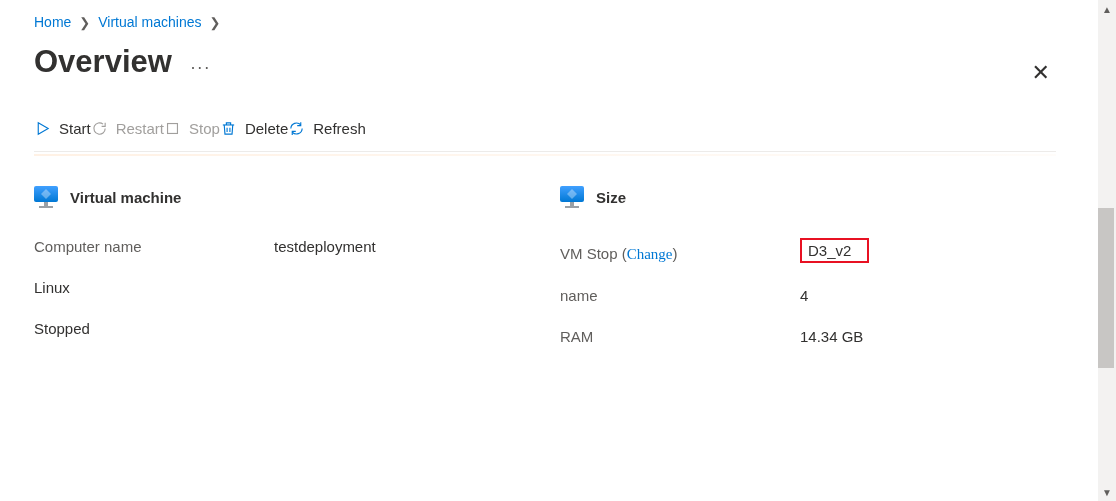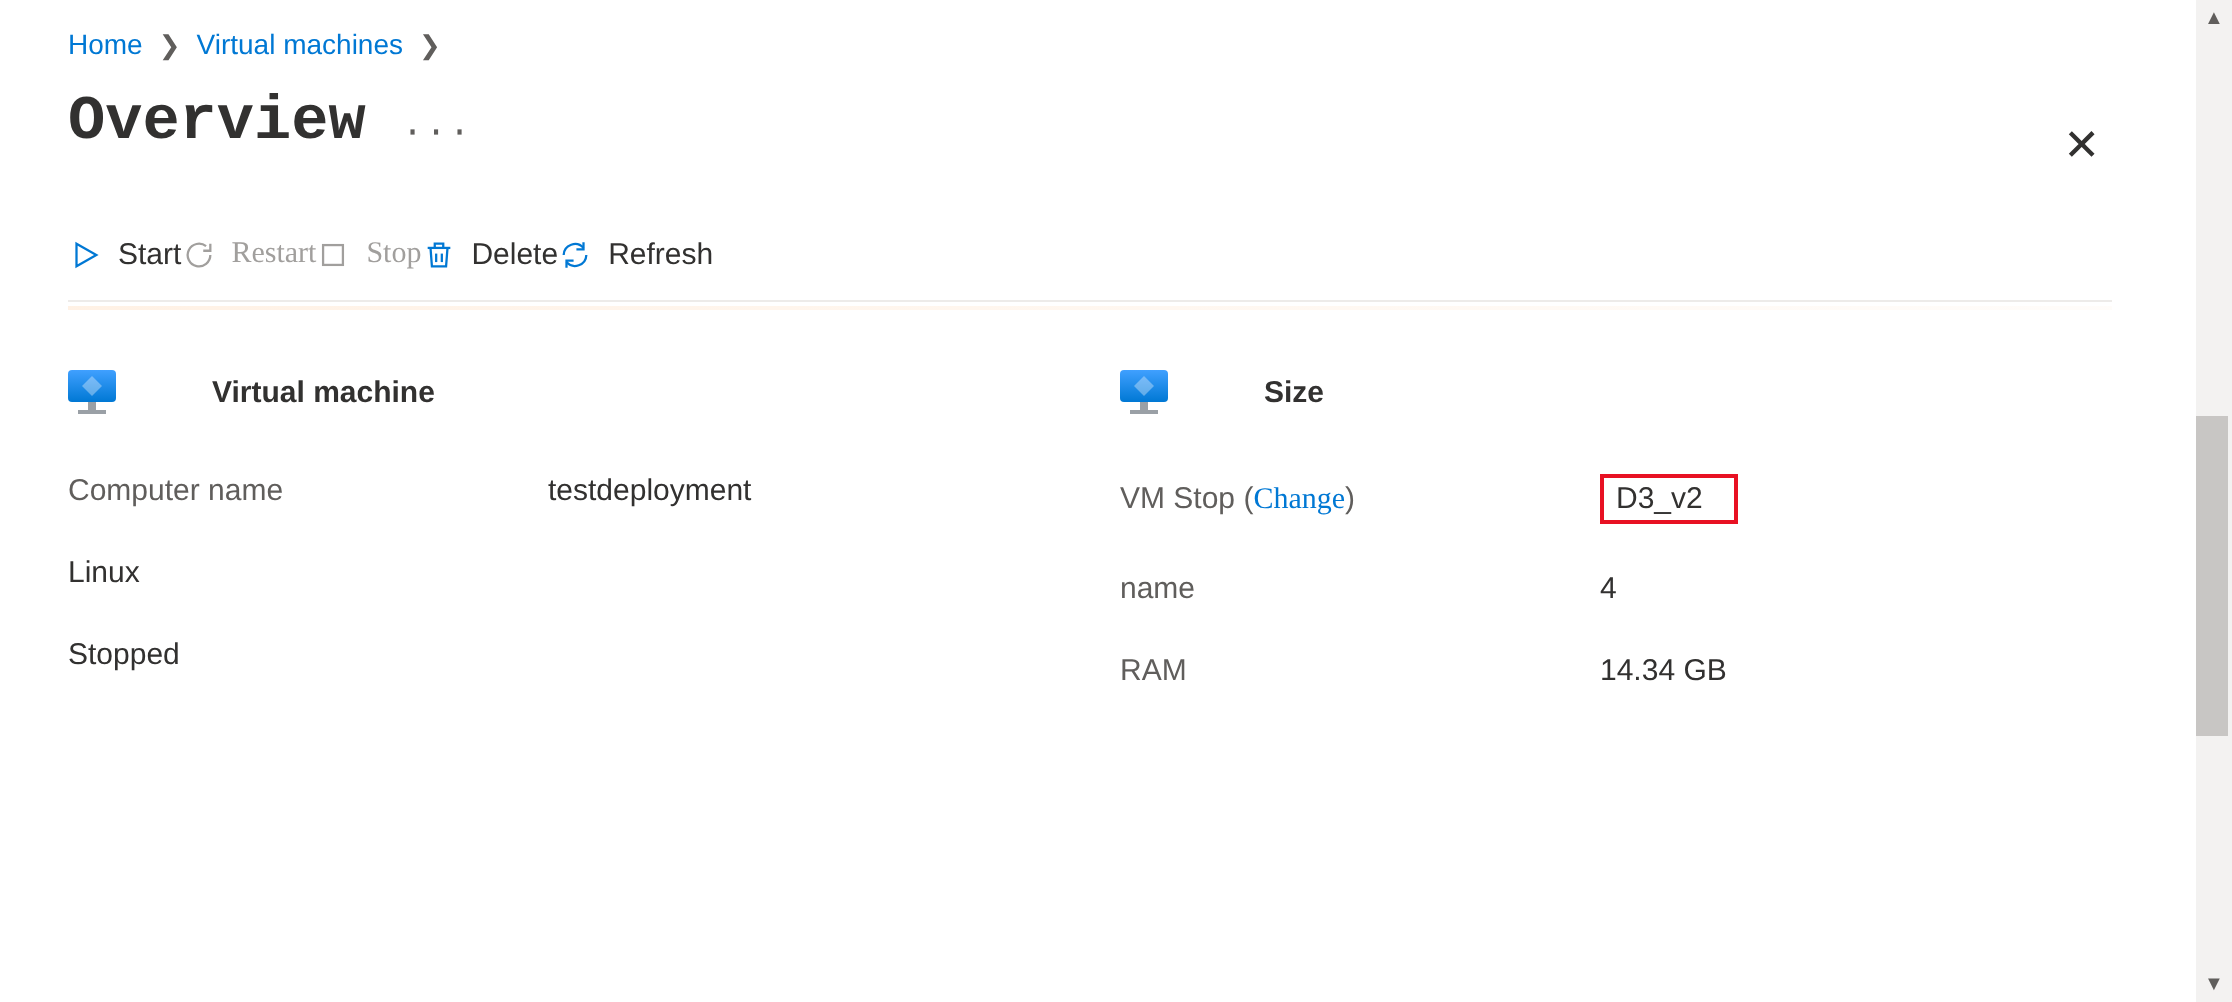--- a/index.html
+++ b/index.html
@@ -33,21 +33,20 @@
     }
     .breadcrumb .sep {
       color: #605e5c;
       font-size: 13px;
     }
     .title-row {
       display: flex;
       align-items: center;
       gap: 18px;
       padding: 10px 0 4px;
-      font-family: Liberation Mono, monospace;
     }
     .title-row h1 {
       font-size: 31px;
       font-weight: 600;
       color: #323130;
     }
     .more-dots {
       color: #605e5c;
       font-size: 18px;
       line-height: 1;
@@ -80,42 +79,40 @@
       display: flex;
       align-items: center;
       gap: 8px;
       font-size: 15px;
       color: #323130;
       cursor: pointer;
     }
     .tool-btn.disabled {
       color: #a19f9d;
       cursor: default;
-      font-family: Liberation Serif, serif;
     }
     .tool-btn.disabled svg { stroke: #a19f9d; }
     .tool-btn svg { stroke: #0078d4; }
     .cols {
       display: flex;
       gap: 30px;
     }
     .col {
       flex: 1;
     }
     .section-header {
       display: flex;
       align-items: center;
       gap: 12px;
       margin-bottom: 18px;
     }
     .section-header .label {
       font-size: 15px;
       font-weight: 700;
       color: #323130;
-      margin-left: 36px;
     }
     .vm-icon {
       width: 24px;
       height: 22px;
       position: relative;
     }
     .vm-icon .screen {
       width: 24px; height: 16px;
       background: linear-gradient(#40a0ff,#0078d4);
       border-radius: 2px;
@@ -131,21 +128,21 @@
     .vm-icon .stand {
       width: 4px; height: 4px; background: #9aa0a6;
       margin: 0 auto;
     }
     .vm-icon .base {
       width: 14px; height: 2px; background: #9aa0a6;
       margin: 0 auto;
     }
     .kv-row {
       display: flex;
-      align-items: center;
+      align-items: flex-end;
       padding: 12px 0;
       font-size: 15px;
     }
     .kv-row .k {
       width: 240px;
       color: #605e5c;
     }
     .kv-row .v {
       color: #323130;
     }

